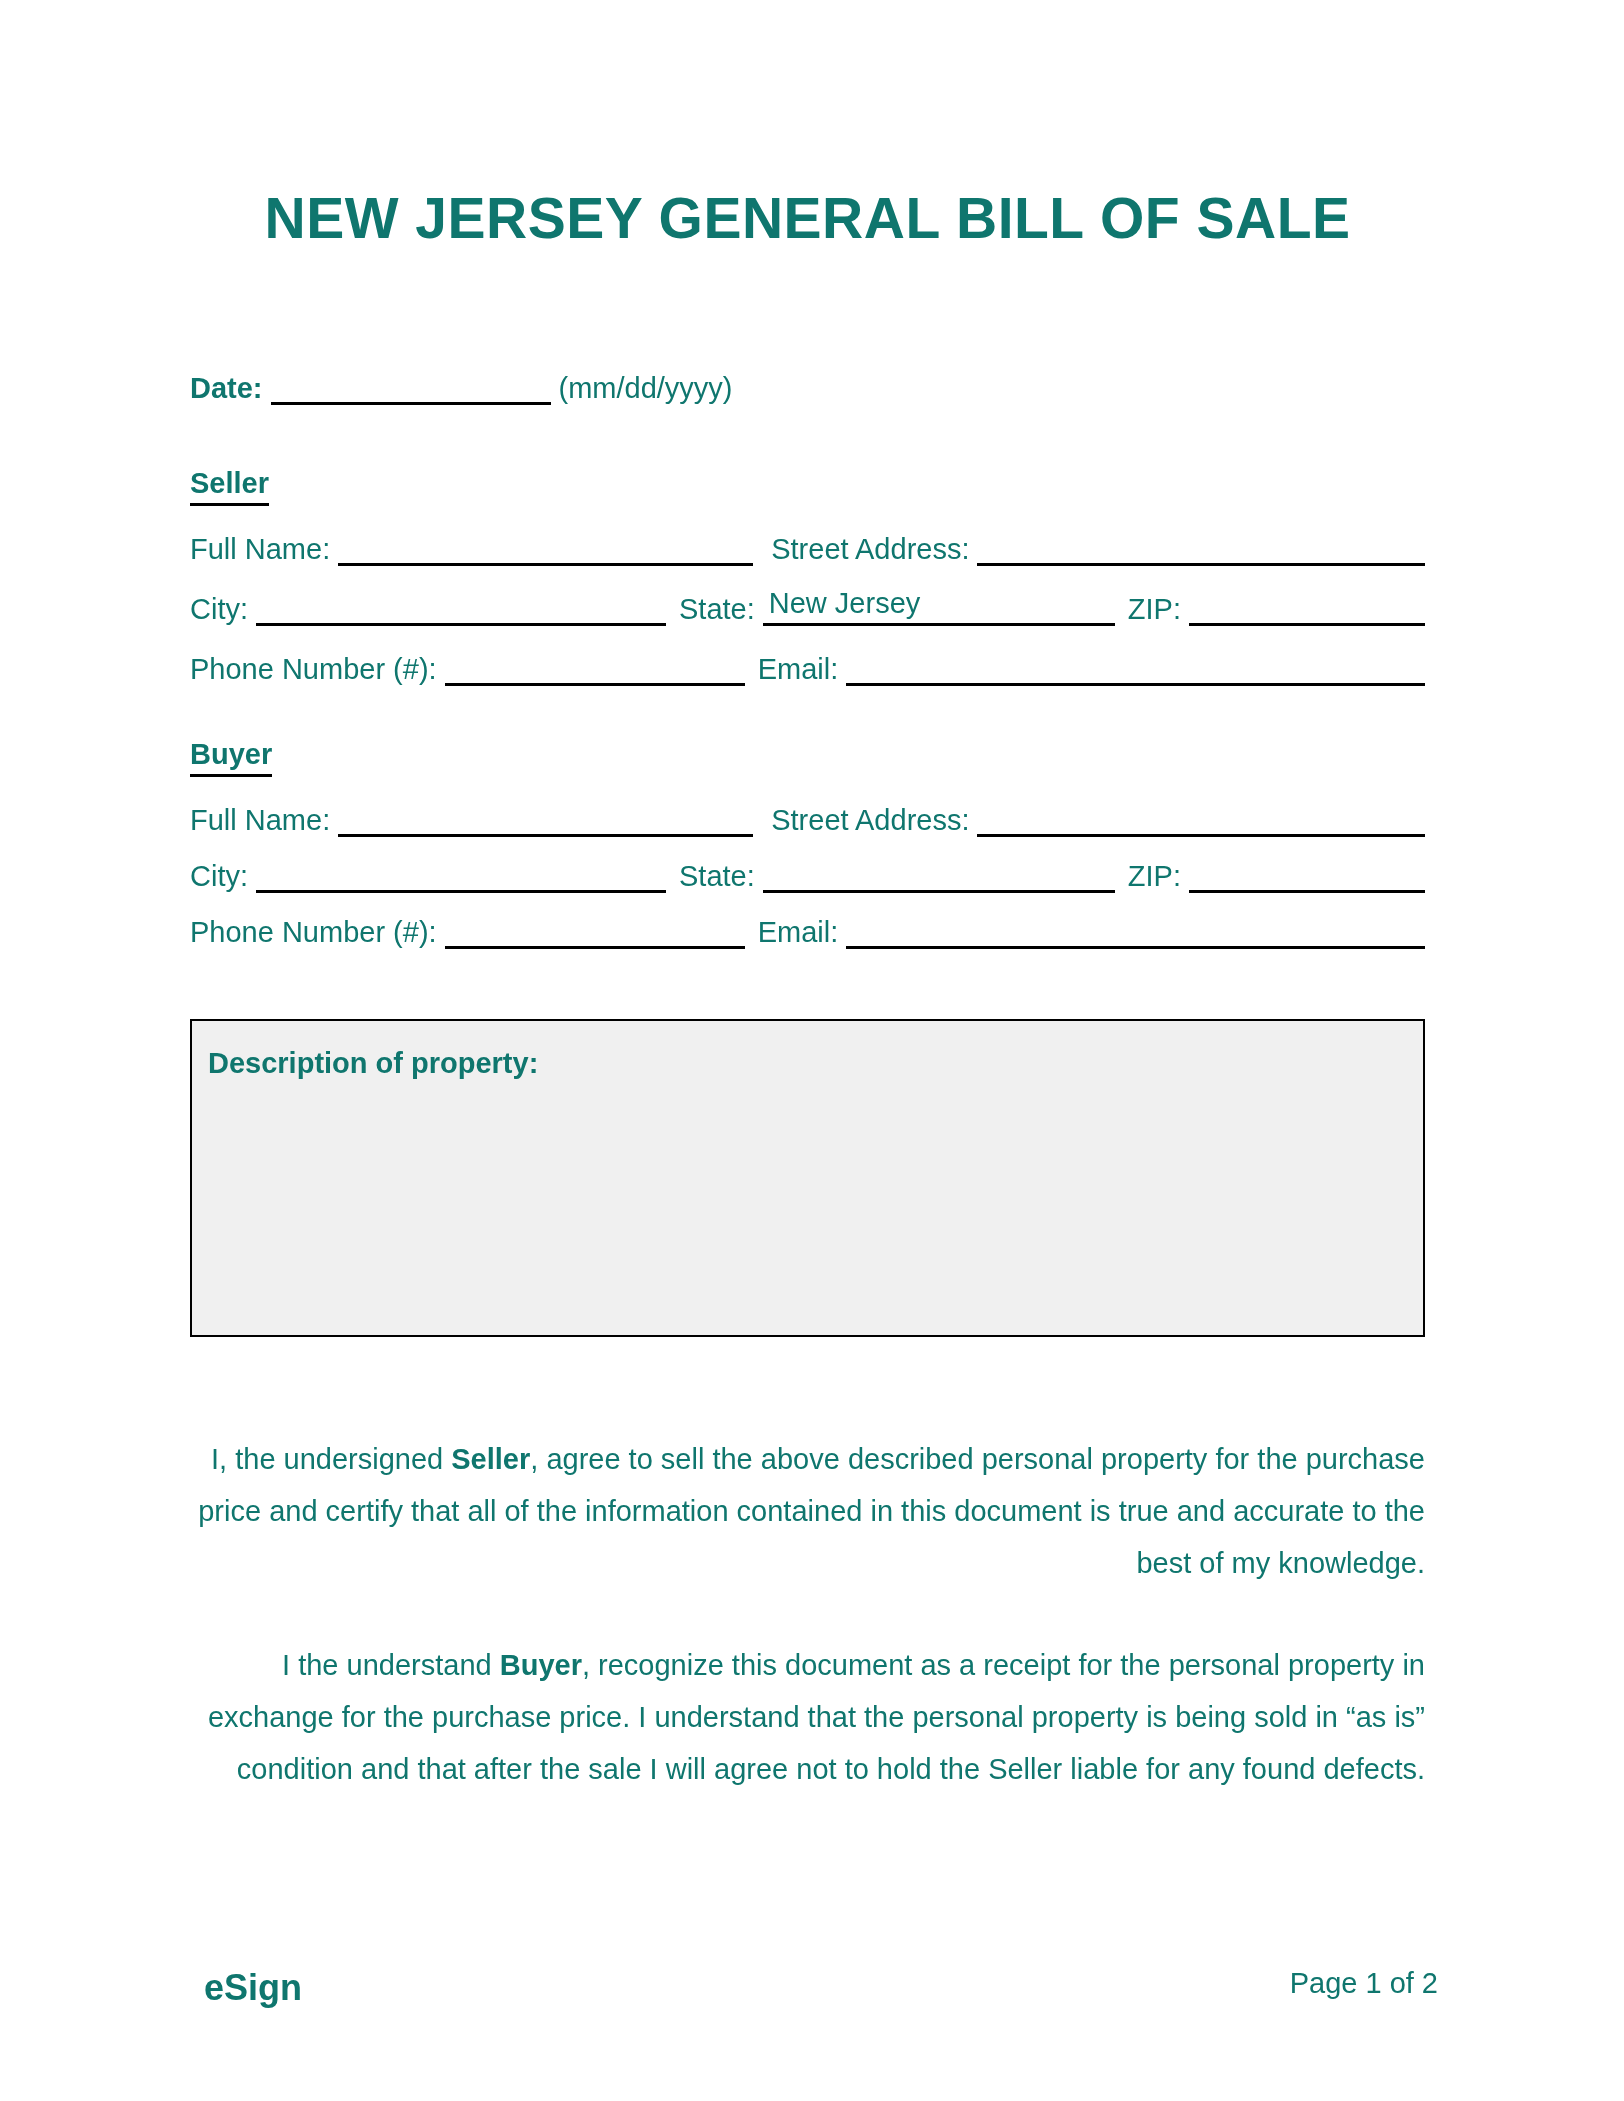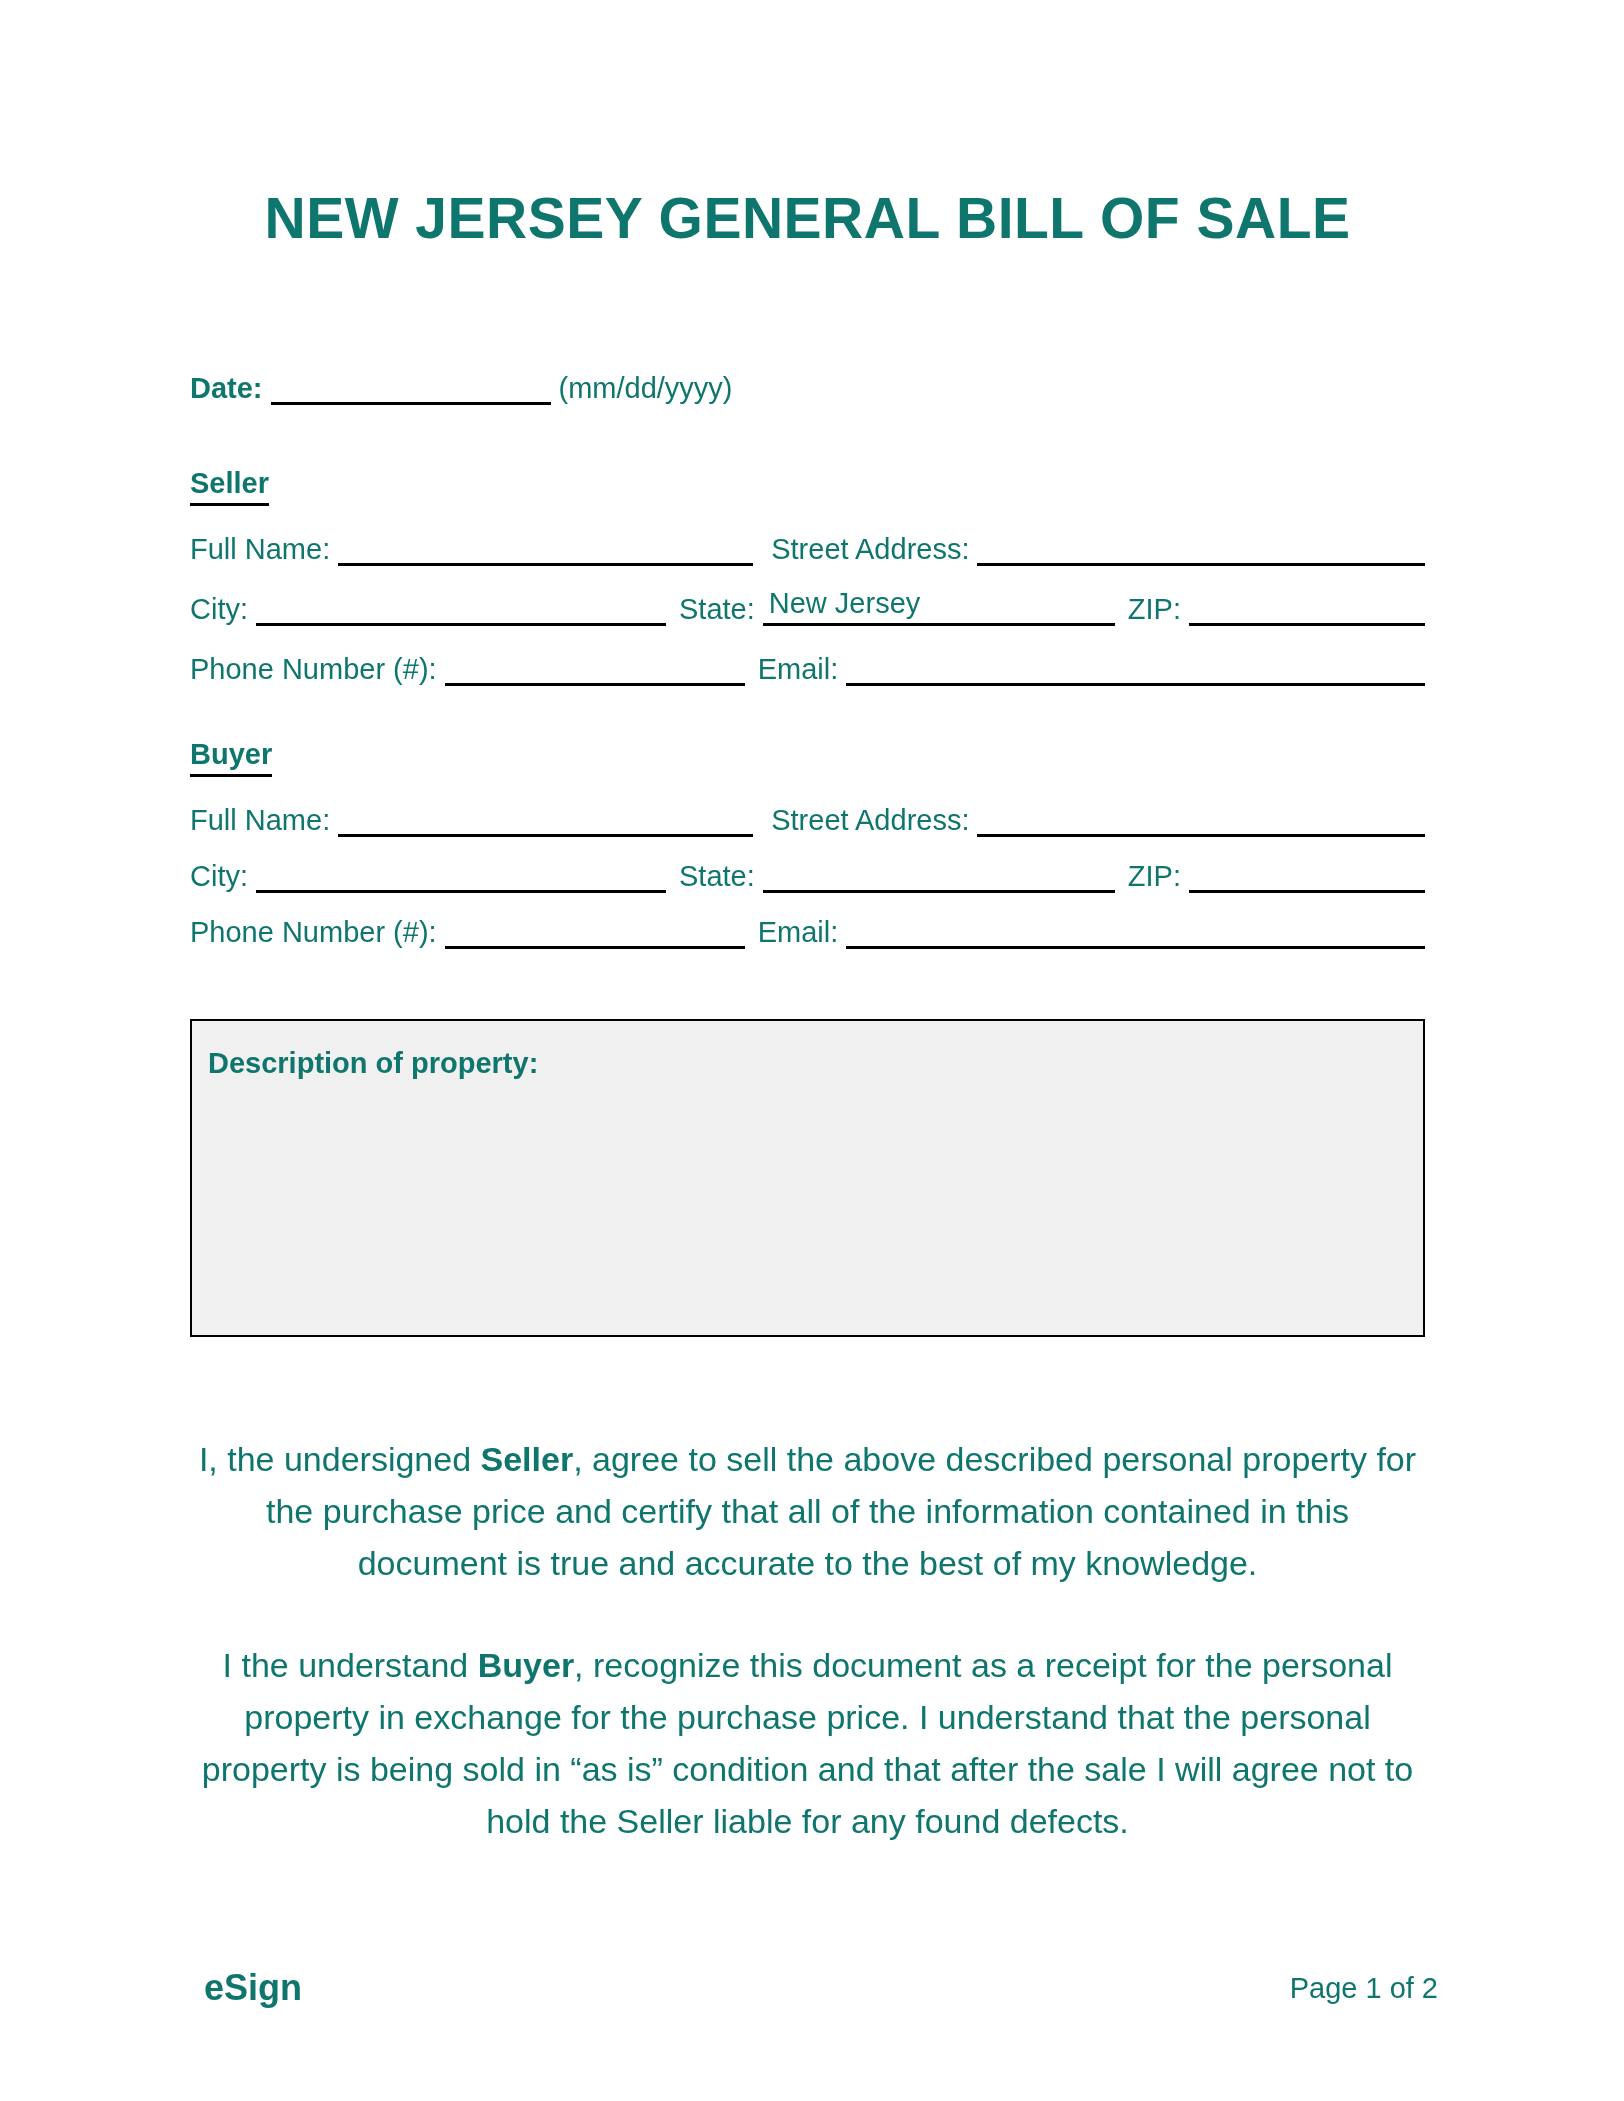--- a/index.html
+++ b/index.html
@@ -92,34 +92,34 @@
   .price-row {
     display: flex;
     align-items: flex-end;
     gap: 0;
     font-size: 29px;
     font-weight: bold;
   }
   .currency { margin-left: 8px; }
   .w-price { width: 380px; }
   .para {
-    font-size: 34px;
+    font-size: 29px;
     line-height: 52px;
-    text-align: center;
+    text-align: right;
   }
   .para-1 { margin-top: 96px; }
   .para-2 { margin-top: 50px; }
   .footer {
     position: absolute;
     left: 204px;
     right: 186px;
     bottom: 92px;
     display: flex;
     justify-content: space-between;
-    align-items: center;
+    align-items: flex-start;
   }
   .brand {
     font-size: 36px;
     font-weight: bold;
   }
   .page-num {
     font-size: 29px;
   }
 </style>
 </head>

